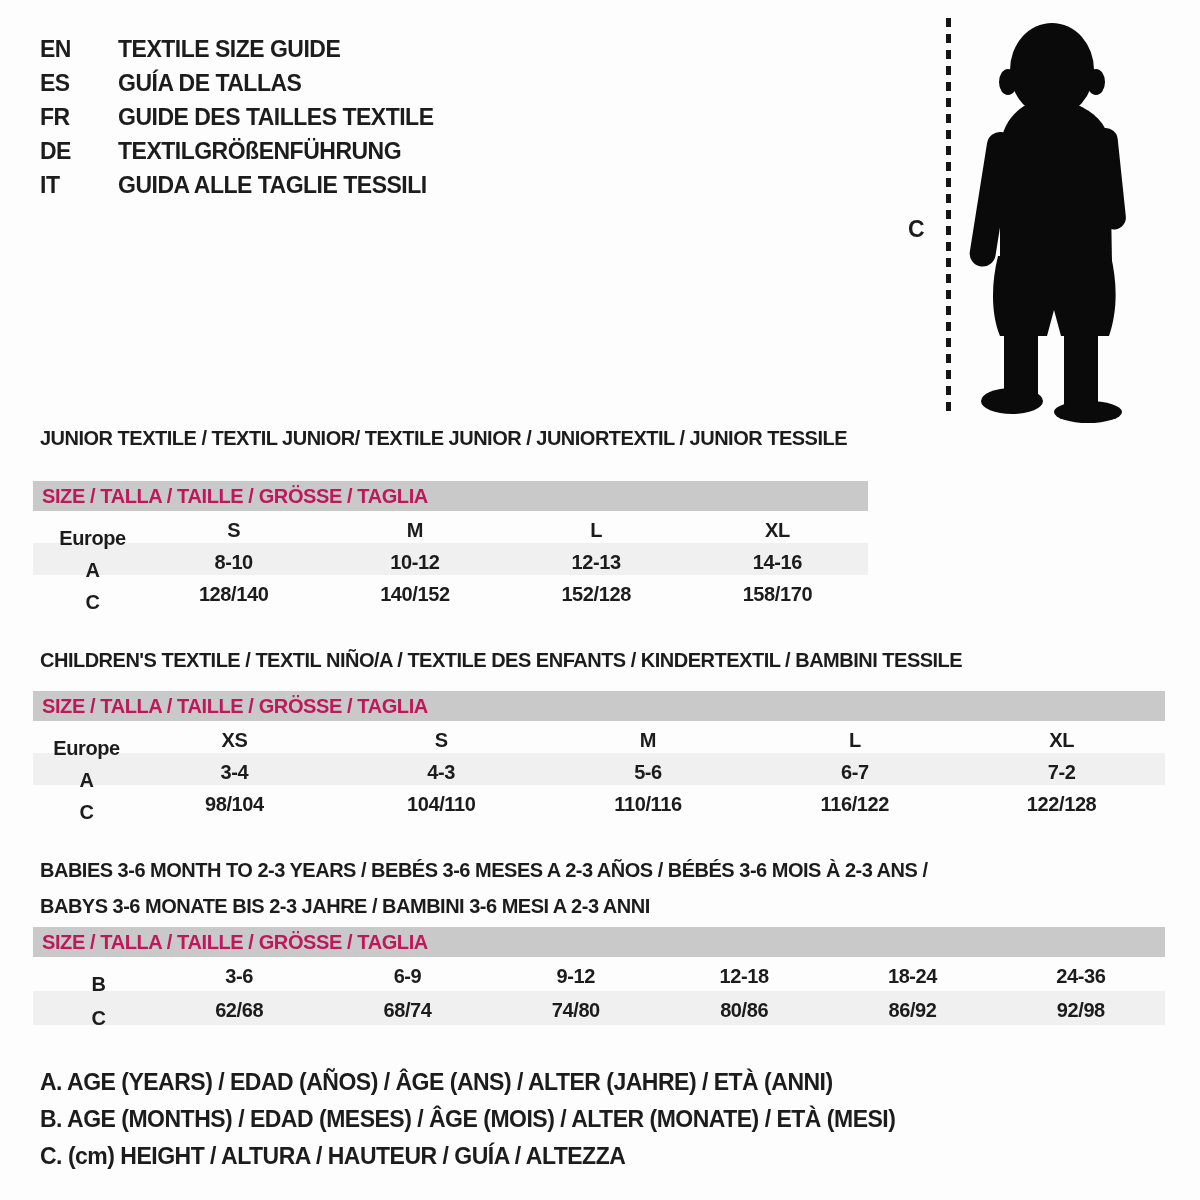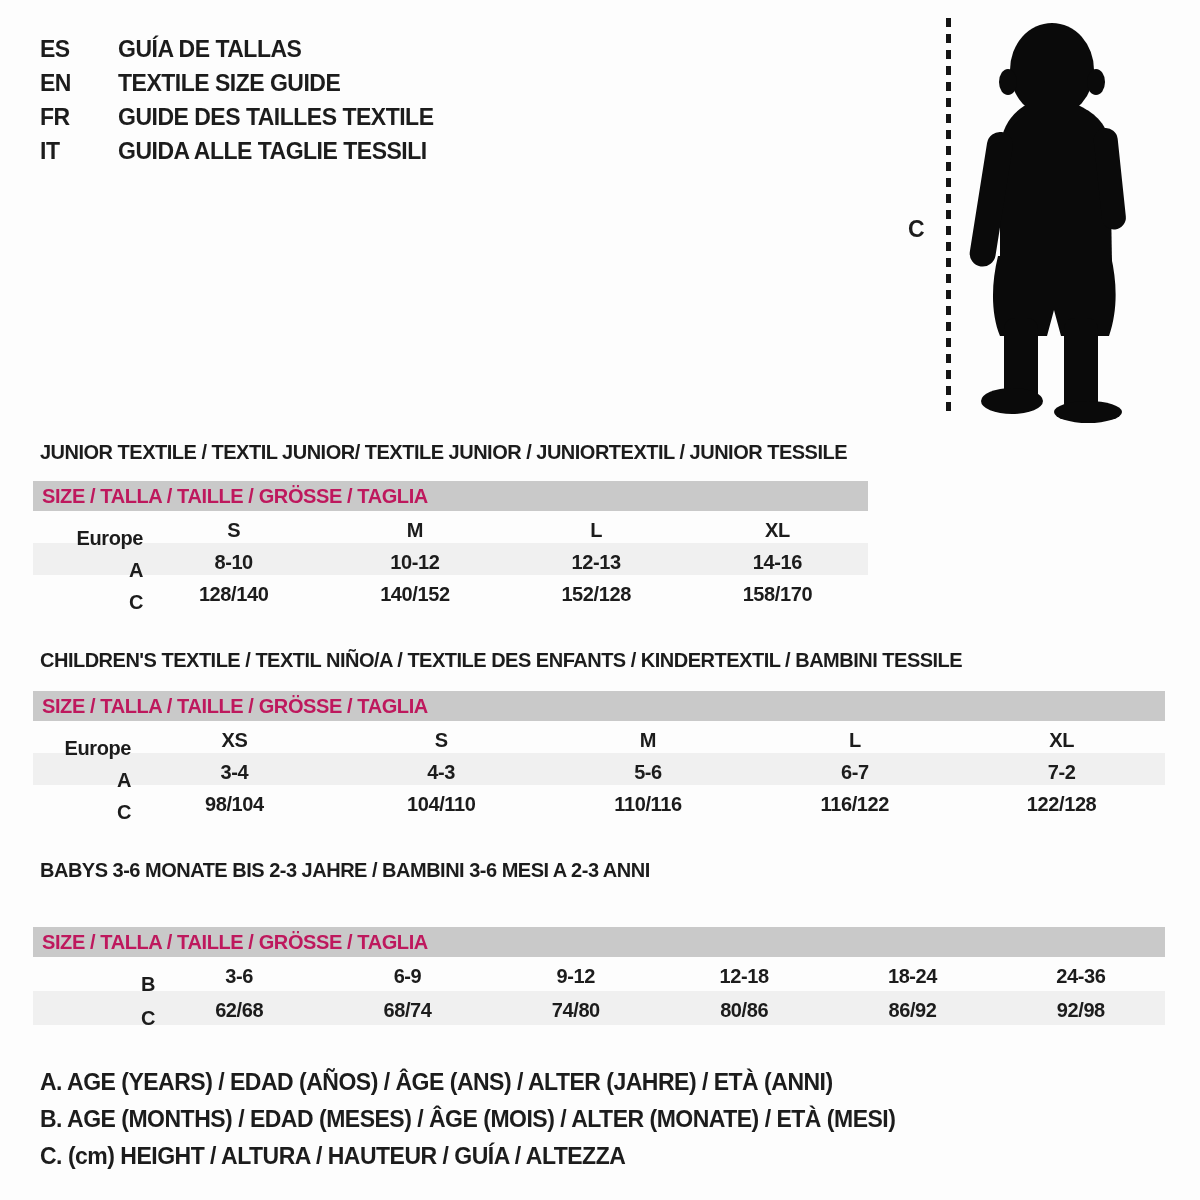--- a/index.html
+++ b/index.html
@@ -21,54 +21,58 @@
   .measure-label { position:absolute; left:908px; top:216px; font-size:23px; font-weight:700; }
   .figure { position:absolute; left:962px; top:16px; width:182px; height:408px; }
   
   .sec-title { position:absolute; font-size:20px; font-weight:700;
                letter-spacing:-0.5px; white-space:nowrap; line-height:36px; }
   
   .size-table { position:absolute; font-weight:700; letter-spacing:-0.4px; }
   .size-head { height:30px; line-height:30px; background:#c9c9c9;
                font-size:20px; padding-left:9px; color:#be185d; }
   .trow { display:grid; align-items:center; font-size:20px; height:32px; }
-  .trow .lbl { padding-left:9px; text-align:right;margin-top:16px; }
+  .trow .lbl { padding-left:9px; text-align:center;margin-top:16px; }
   .trow .c { text-align:center; }
   .alt { background:#f0f0f0; }
   .t1 { left:33px; top:481px; width:835px; }
   .t1 .trow { grid-template-columns:110px repeat(4,1fr); }
   .t2 { left:33px; top:691px; width:1132px; }
   .t2 .trow { grid-template-columns:98px repeat(5,1fr); }
   .t3 { left:33px; top:927px; width:1132px; }
   .t3 .trow { grid-template-columns:122px repeat(6,1fr); height:34px; }
-  .sec1-title { left:40px; top:434px; }
+  .sec1-title { left:40px; top:420px; }
   .sec2-title { left:40px; top:642px; }
   .sec3-title { left:40px; top:852px; }
   
   .legend { position:absolute; left:40px; top:1064px; }
   .legend-item { height:37px; display:flex; align-items:center;
                  font-size:23px; font-weight:700; letter-spacing:-0.5px; white-space:nowrap; }
 </style>
 </head>
 <body>
 
 <div class="page">
 
   <div class="lang">
     <div class="lang-row">
+      <span class="lang-code">EN</span>
+      <span class="lang-title">TEXTILE SIZE GUIDE</span>
+    </div>
+    <div class="lang-row">
       <span class="lang-code">ES</span>
       <span class="lang-title">GUÍA DE TALLAS</span>
     </div>
     <div class="lang-row">
-      <span class="lang-code">EN</span>
-      <span class="lang-title">TEXTILE SIZE GUIDE</span>
+      <span class="lang-code">FR</span>
+      <span class="lang-title">GUIDE DES TAILLES TEXTILE</span>
     </div>
     <div class="lang-row">
-      <span class="lang-code">FR</span>
-      <span class="lang-title">GUIDE DES TAILLES TEXTILE</span>
+      <span class="lang-code">DE</span>
+      <span class="lang-title">TEXTILGRÖßENFÜHRUNG</span>
     </div>
     <div class="lang-row">
       <span class="lang-code">IT</span>
       <span class="lang-title">GUIDA ALLE TAGLIE TESSILI</span>
     </div>
   </div>
 
   <div class="measure-line"></div>
   <div class="measure-label">C</div>
   <svg class="figure" viewBox="0 0 182 408" aria-hidden="true">
@@ -136,20 +140,21 @@
       <span class="lbl">C</span>
       <span class="c">98/104</span>
       <span class="c">104/110</span>
       <span class="c">110/116</span>
       <span class="c">116/122</span>
       <span class="c">122/128</span>
     </div>
   </div>
 
   <div class="sec-title sec3-title">
+    <div>BABIES 3-6 MONTH TO 2-3 YEARS / BEBÉS 3-6 MESES A 2-3 AÑOS / BÉBÉS 3-6 MOIS À 2-3 ANS /</div>
     <div>BABYS 3-6 MONATE BIS 2-3 JAHRE / BAMBINI 3-6 MESI A 2-3 ANNI</div>
   </div>
   <div class="size-table t3">
     <div class="size-head">SIZE / TALLA / TAILLE / GRÖSSE / TAGLIA</div>
     <div class="trow">
       <span class="lbl">B</span>
       <span class="c">3-6</span>
       <span class="c">6-9</span>
       <span class="c">9-12</span>
       <span class="c">12-18</span>

